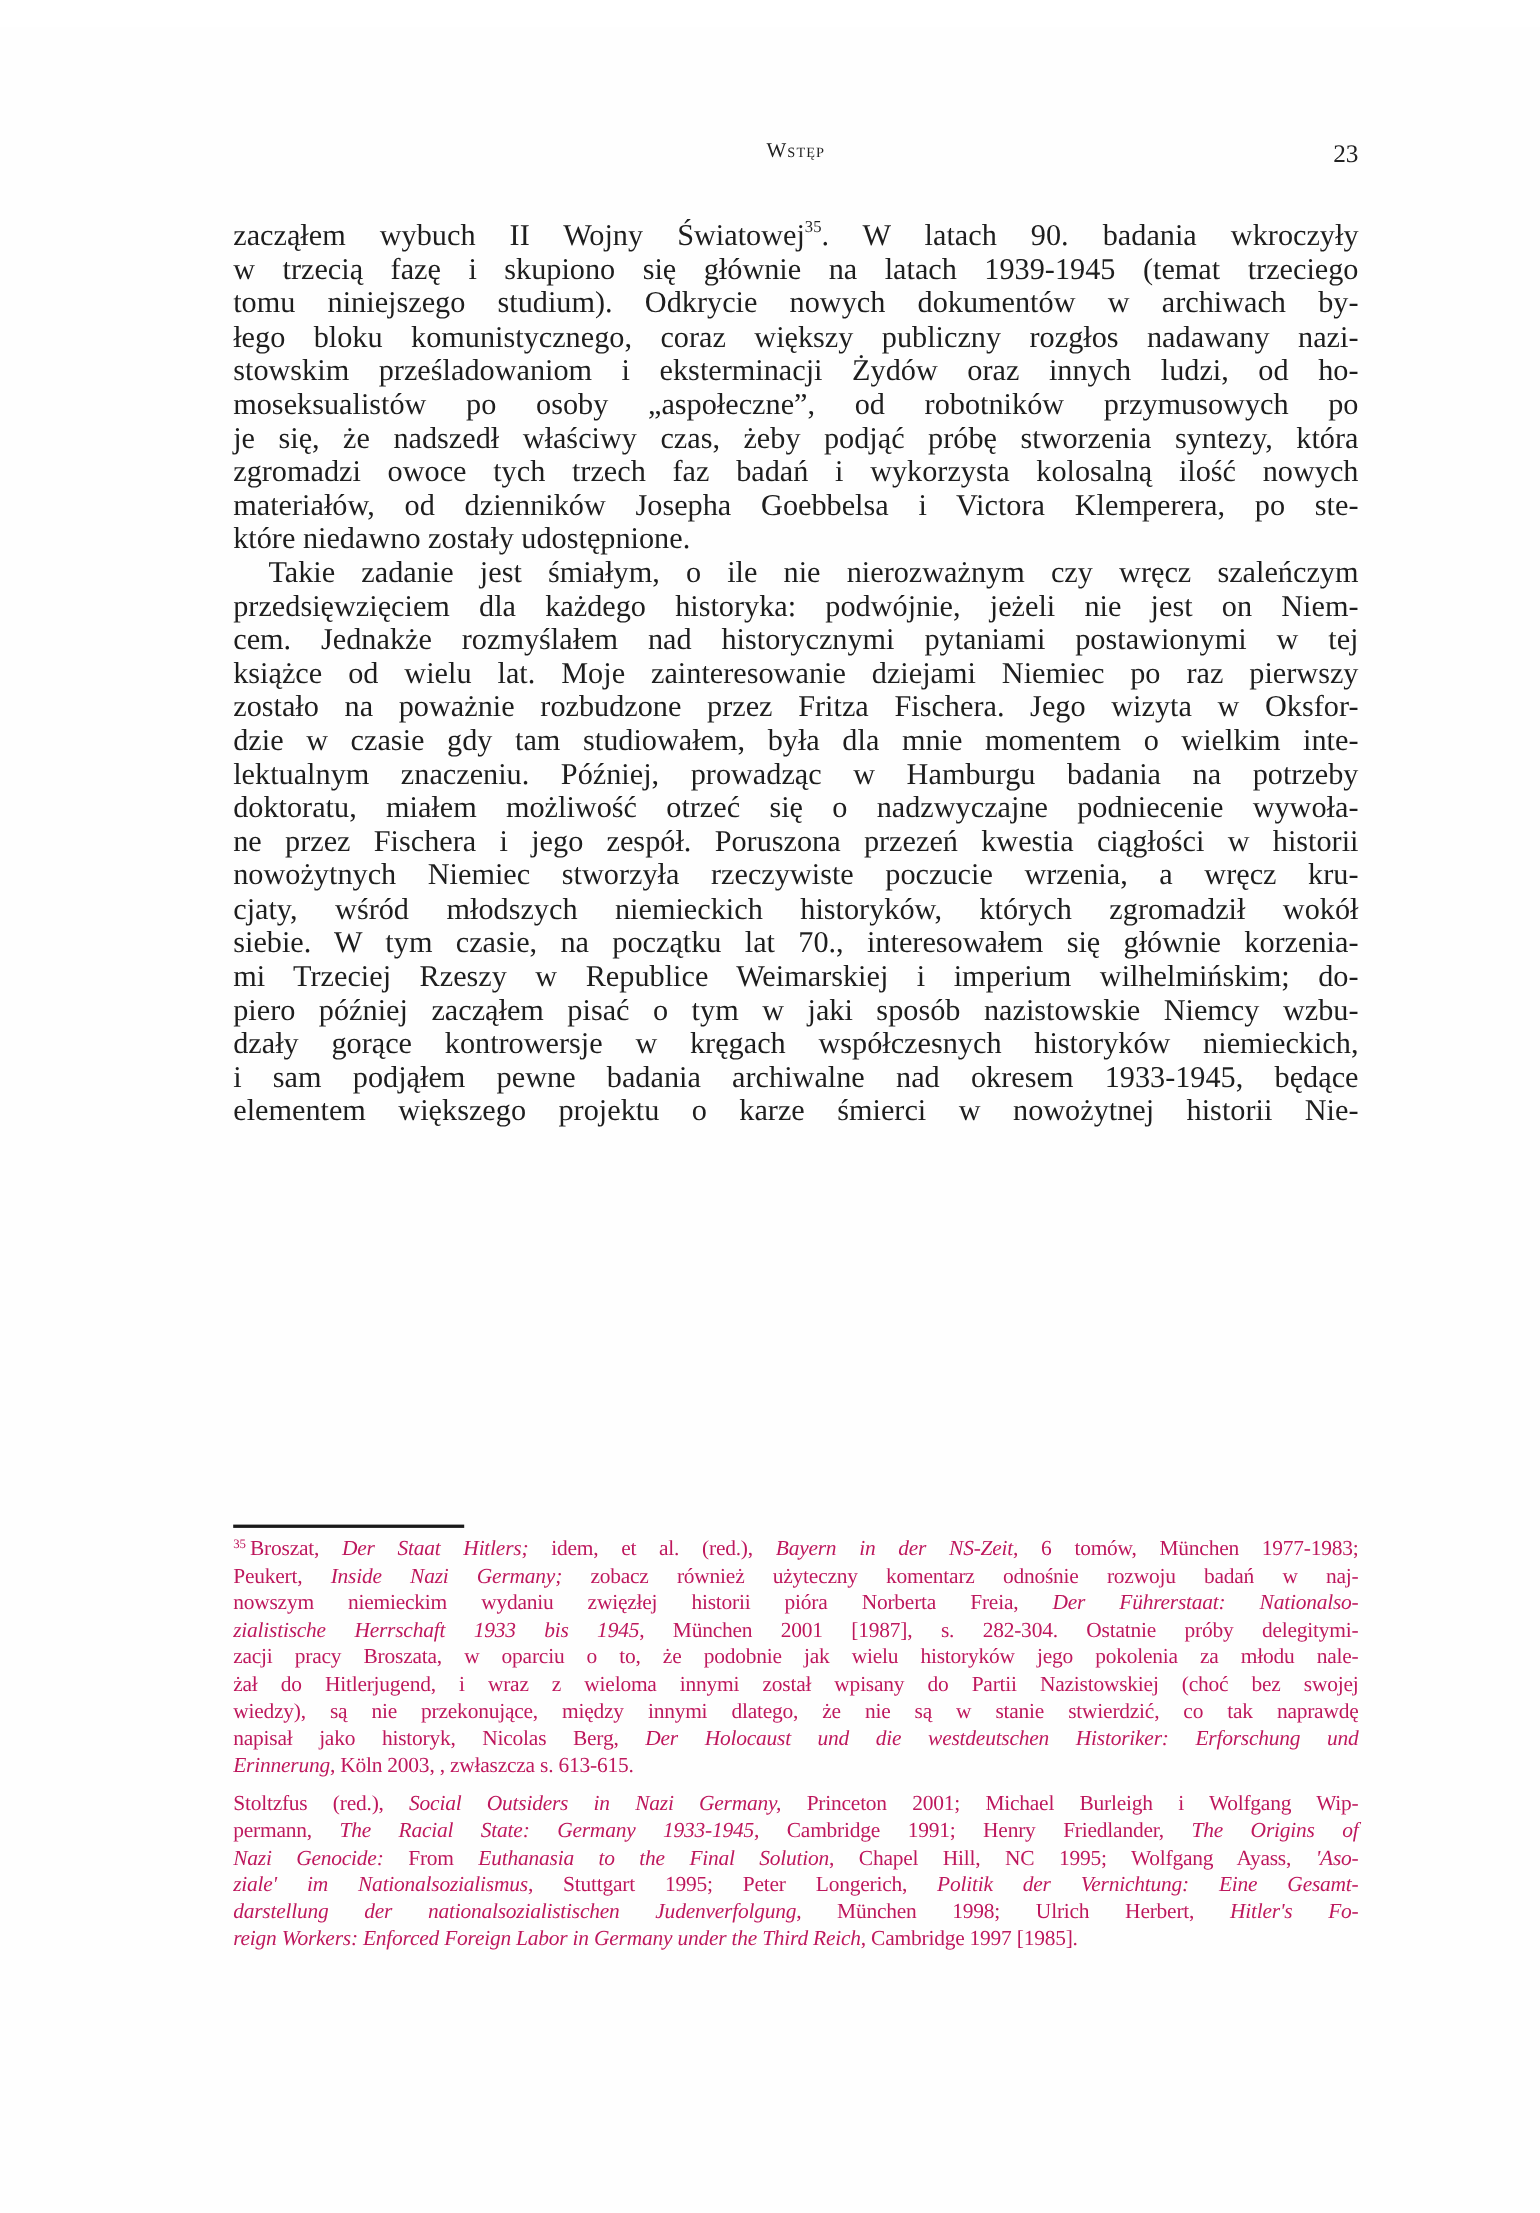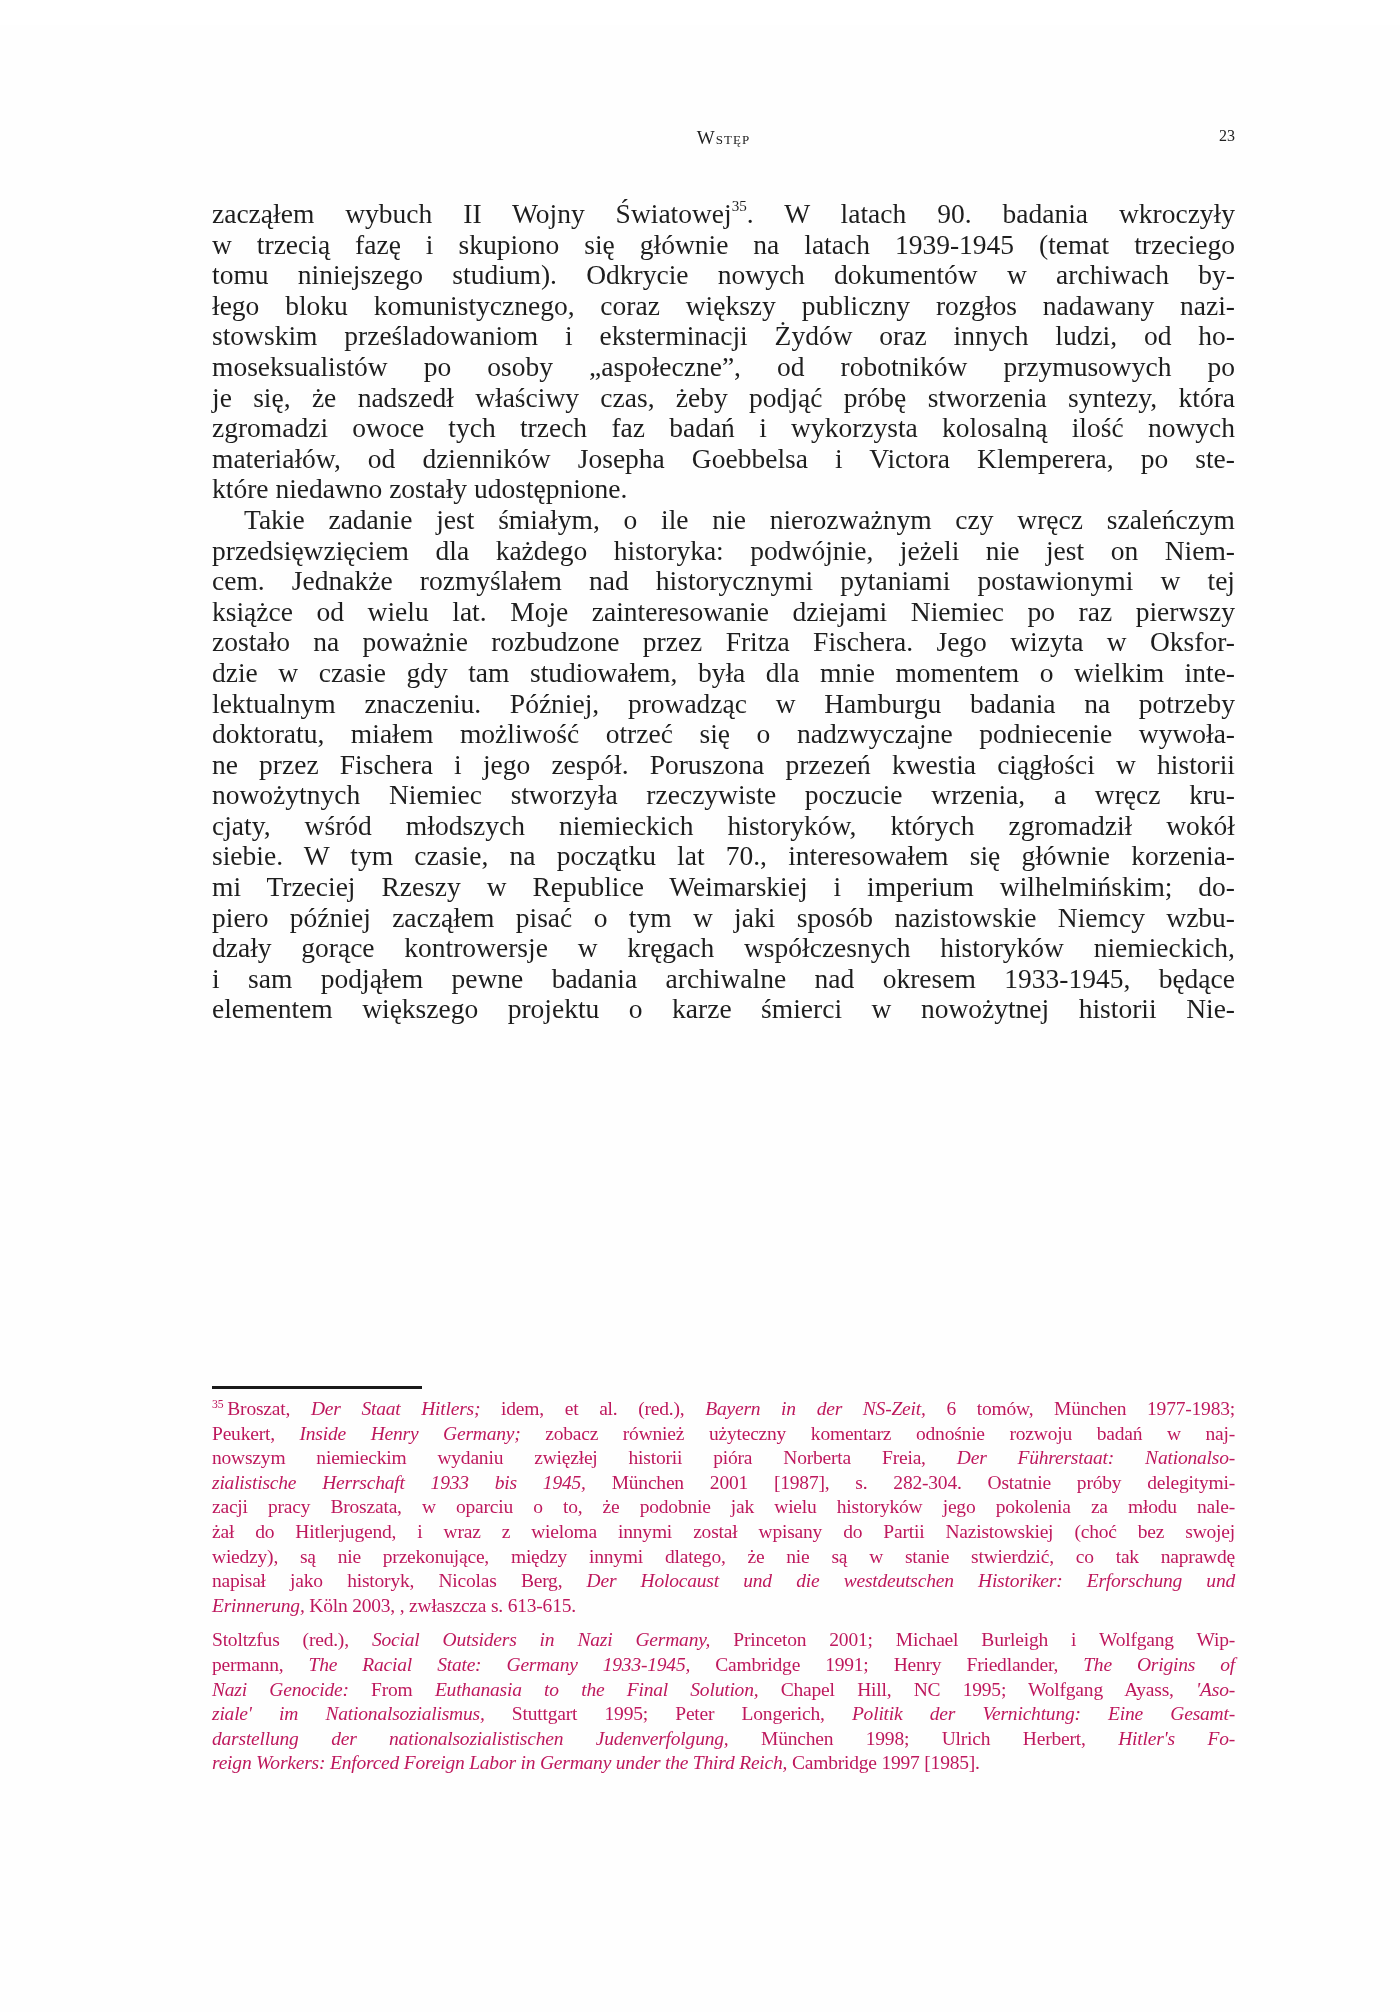--- a/index.html
+++ b/index.html
@@ -7,21 +7,21 @@
   .page { position: absolute; left: 0; top: 0; width: 1400px; height: 2012px; background: #fefefe; margin-top: 25px; }
   .running-head {
     position: absolute; top: 102px; left: 212px; width: 1023px; height: 30px;
     font-family: "Liberation Serif", "DejaVu Serif", serif;
   }
   .running-title {
     position: absolute; left: 0; right: 0; text-align: center; top: 0;
     font-size: 19px; letter-spacing: 1px; font-variant: small-caps;
   }
   .page-number {
-    position: absolute; right: 0; top: 0; font-size: 16px;
+    position: absolute; right: 0; top: 0; font-size: 23px;
   }
   .body-text {
     position: absolute; top: 174px; left: 212px; width: 1023px;
     font-family: "Liberation Serif", "DejaVu Serif", serif;
     font-size: 27.5px; line-height: 30.6px; text-align: justify; color: #1e1e1e;
   }
   .body-text p { margin: 0; }
   .line { display: block; text-align: justify; text-align-last: justify; white-space: nowrap; overflow: visible; }
   .line.last { text-align-last: left; }
   sup { font-size: 0.55em; vertical-align: 0.8em; line-height: 0; }
@@ -82,21 +82,21 @@
         <span class="line">i sam podjąłem pewne badania archiwalne nad okresem 1933-1945, będące</span>
         <span class="line">elementem większego projektu o karze śmierci w nowożytnej historii Nie-</span>
       </p>
   </div>
 
   <div class="fn-rule"></div>
 
   <div class="footnotes" id="footnotes">
       <div class="footnote">
         <span class="line"><span class="fn-mark">35</span><span>Broszat, </span><i>Der Staat Hitlers;</i><span> idem, et al. (red.), </span><i>Bayern in der NS-Zeit,</i><span> 6 tomów, München 1977-1983;</span></span>
-        <span class="line"><span>Peukert, </span><i>Inside Henry Germany;</i><span> zobacz również użyteczny komentarz odnośnie rozwoju badań w naj-</span></span>
+        <span class="line"><span>Peukert, </span><i>Inside Nazi Germany;</i><span> zobacz również użyteczny komentarz odnośnie rozwoju badań w naj-</span></span>
         <span class="line"><span>nowszym niemieckim wydaniu zwięzłej historii pióra Norberta Freia, </span><i>Der Führerstaat: Nationalso-</i></span>
         <span class="line"><i>zialistische Herrschaft 1933 bis 1945,</i><span> München 2001 [1987], s. 282-304. Ostatnie próby delegitymi-</span></span>
         <span class="line"><span>zacji pracy Broszata, w oparciu o to, że podobnie jak wielu historyków jego pokolenia za młodu nale-</span></span>
         <span class="line"><span>żał do Hitlerjugend, i wraz z wieloma innymi został wpisany do Partii Nazistowskiej (choć bez swojej</span></span>
         <span class="line"><span>wiedzy), są nie przekonujące, między innymi dlatego, że nie są w stanie stwierdzić, co tak naprawdę</span></span>
         <span class="line"><span>napisał jako historyk, Nicolas Berg, </span><i>Der Holocaust und die westdeutschen Historiker: Erforschung und</i></span>
         <span class="line last"><i>Erinnerung,</i><span> Köln 2003, , zwłaszcza s. 613-615.</span></span>
       </div>
       <div class="footnote">
         <span class="line"><span>Stoltzfus (red.), </span><i>Social Outsiders in Nazi Germany,</i><span> Princeton 2001; Michael Burleigh i Wolfgang Wip-</span></span>

